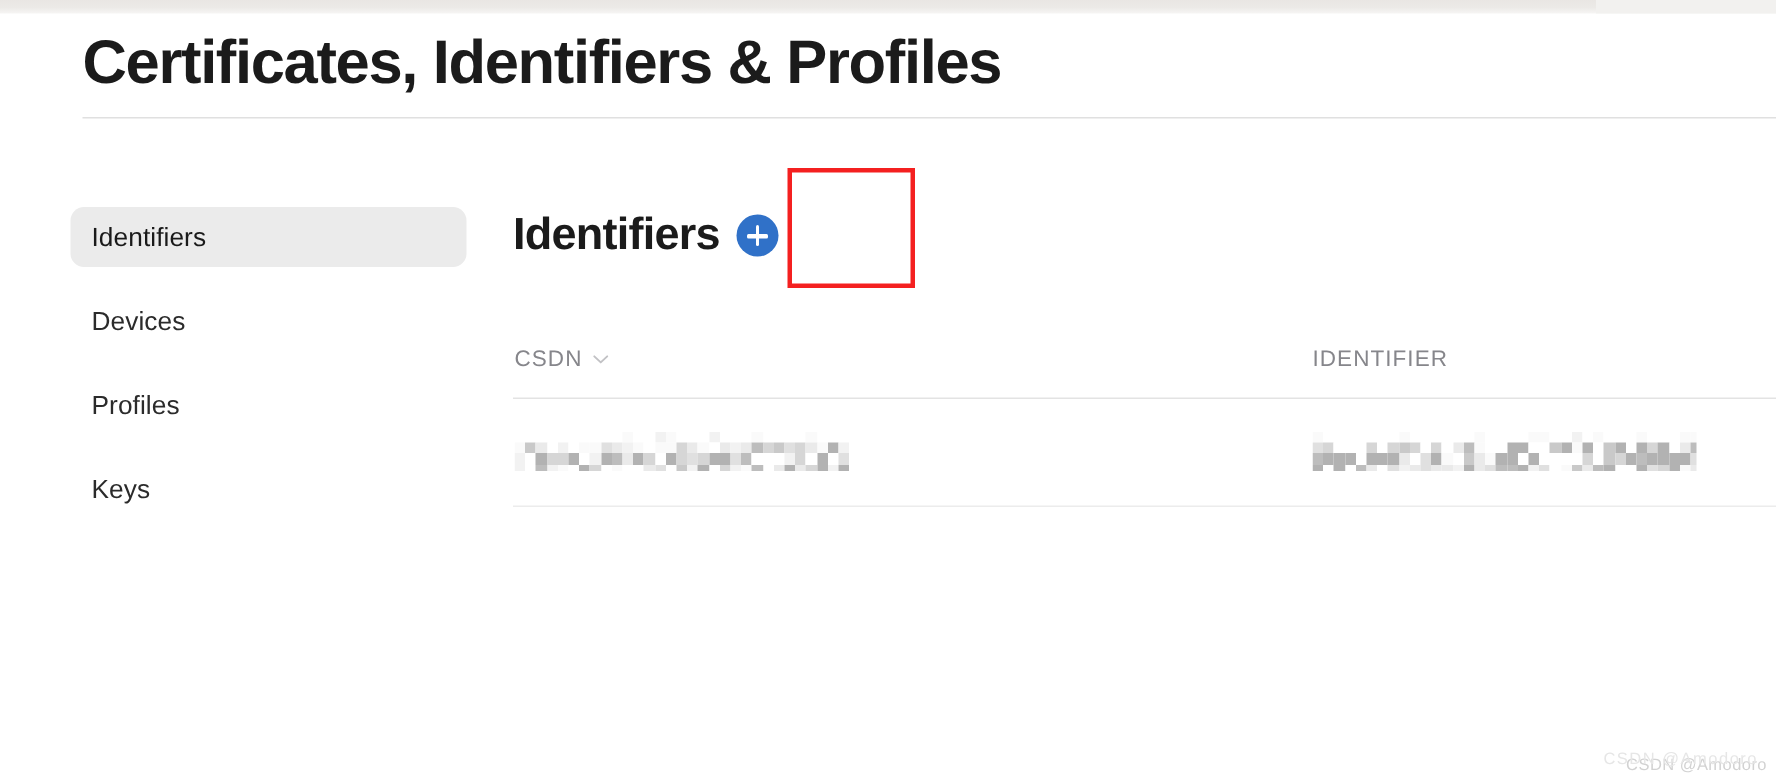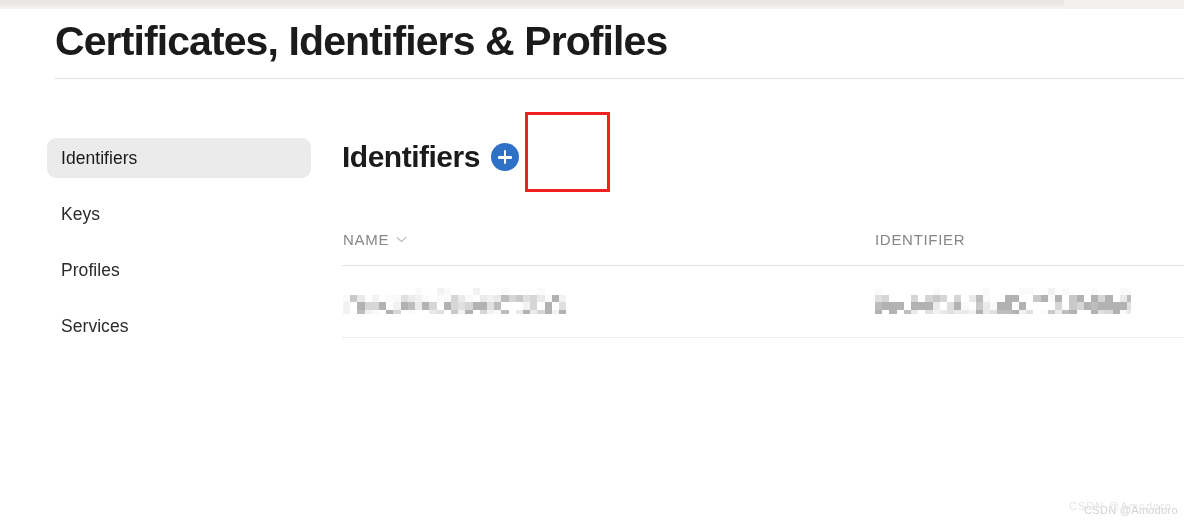--- a/index.html
+++ b/index.html
@@ -233,44 +233,44 @@
 </div>
 
 <div class="page-title">Certificates, Identifiers &amp; Profiles</div>
 <div class="title-rule"></div>
 
 <nav class="sidebar">
   <div class="side-item selected">
     <span>Identifiers</span>
   </div>
   <div class="side-item">
-    <span>Keys</span>
+    <span>Devices</span>
   </div>
   <div class="side-item">
     <span>Profiles</span>
   </div>
   <div class="side-item">
-    <span>Services</span>
+    <span>Keys</span>
   </div>
 </nav>
 
 <main class="content">
 
   <div class="section-head">
     <div class="section-title">Identifiers</div>
     <button class="add-btn" aria-label="Add"></button>
   </div>
 
   <div class="annot-box"></div>
 
   <div class="table">
 
     <div class="thead">
       <div class="th th-name">
-        <span>NAME</span>
+        <span>CSDN</span>
         <span class="chev">
           <svg width="11" height="11" viewBox="0 0 11 11">
             <path d="M1.2 3.6 L5.5 7.6 L9.8 3.6" fill="none" stroke="#c2c2c5" stroke-width="1.3" stroke-linecap="round" stroke-linejoin="round"></path>
           </svg>
         </span>
       </div>
       <div class="th th-identifier">
         <span>IDENTIFIER</span>
       </div>
     </div>

